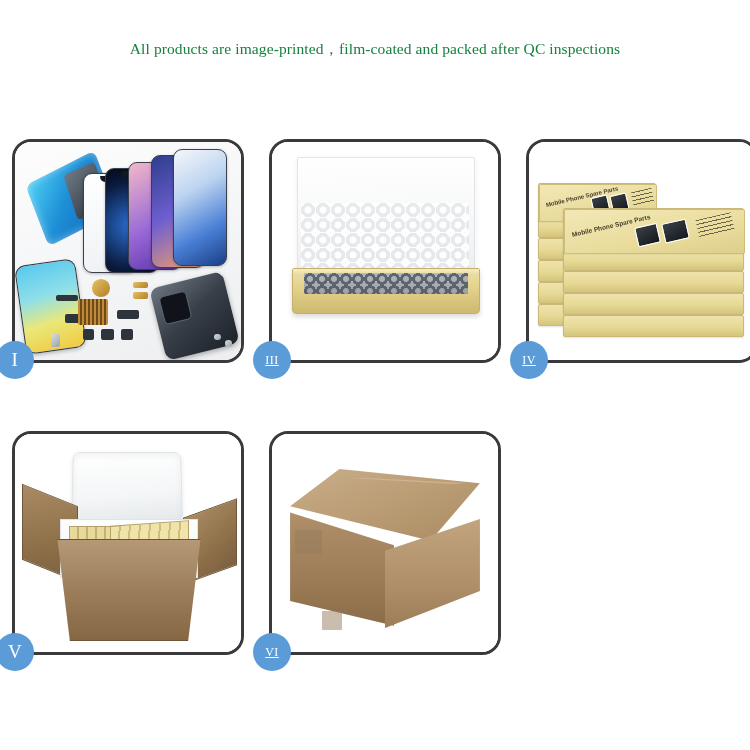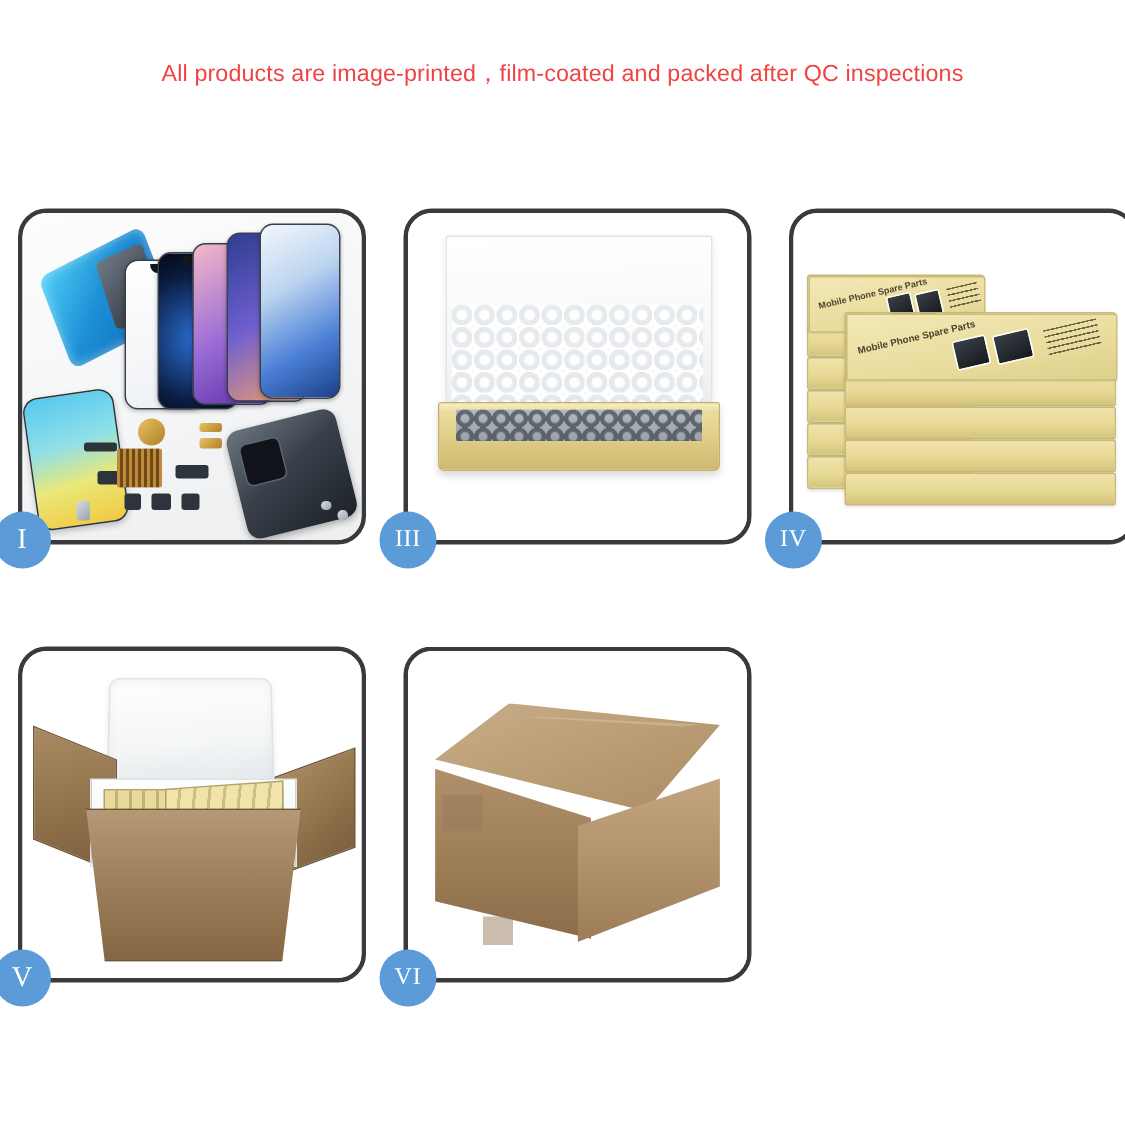--- a/index.html
+++ b/index.html
@@ -31,24 +31,24 @@
     font-family: "Liberation Sans", sans-serif;
     font-size: 34px;
     font-weight: bold;
     letter-spacing: 1.2px;
     color: #111111;
     line-height: 1.15;
     margin: 0;
     white-space: nowrap;
   }
   .subtitle {
-    font-family: Liberation Sans, sans-serif;
+    font-family: Liberation Serif, serif;
     font-size: 15.5px;
     font-weight: normal;
-    color: #ef4444;
+    color: #15803d;
     margin: 9px 0 0 0;
     letter-spacing: 0.1px;
     white-space: nowrap;
   }
 
   
   .grid {
     position: absolute;
     left: 12px;
     top: 139px;
@@ -85,21 +85,21 @@
     border-radius: 50%;
     background: #5a9bd8;
     color: #ffffff;
     font-family: "Liberation Serif", serif;
     font-size: 19px;
     line-height: 38px;
     text-align: center;
     letter-spacing: 0.5px;
     z-index: 6;
   }
-  .badge.wide { font-size: 16px; }
+  .badge.wide { font-size: 12px; text-decoration: underline; }
 
   
   .p1 { background: linear-gradient(160deg,#fdfdfd 0%,#f4f5f7 55%,#eceef0 100%); }
   .adh {
     position: absolute; left: 8%; top: 11%; width: 34%; height: 30%;
     background: linear-gradient(135deg,#4fd0f5 0%,#1d8fd6 45%,#0f63b5 100%);
     border-radius: 7px;
     transform: rotate(-27deg) skewX(-6deg);
     box-shadow: inset 0 0 8px rgba(255,255,255,.45);
   }

